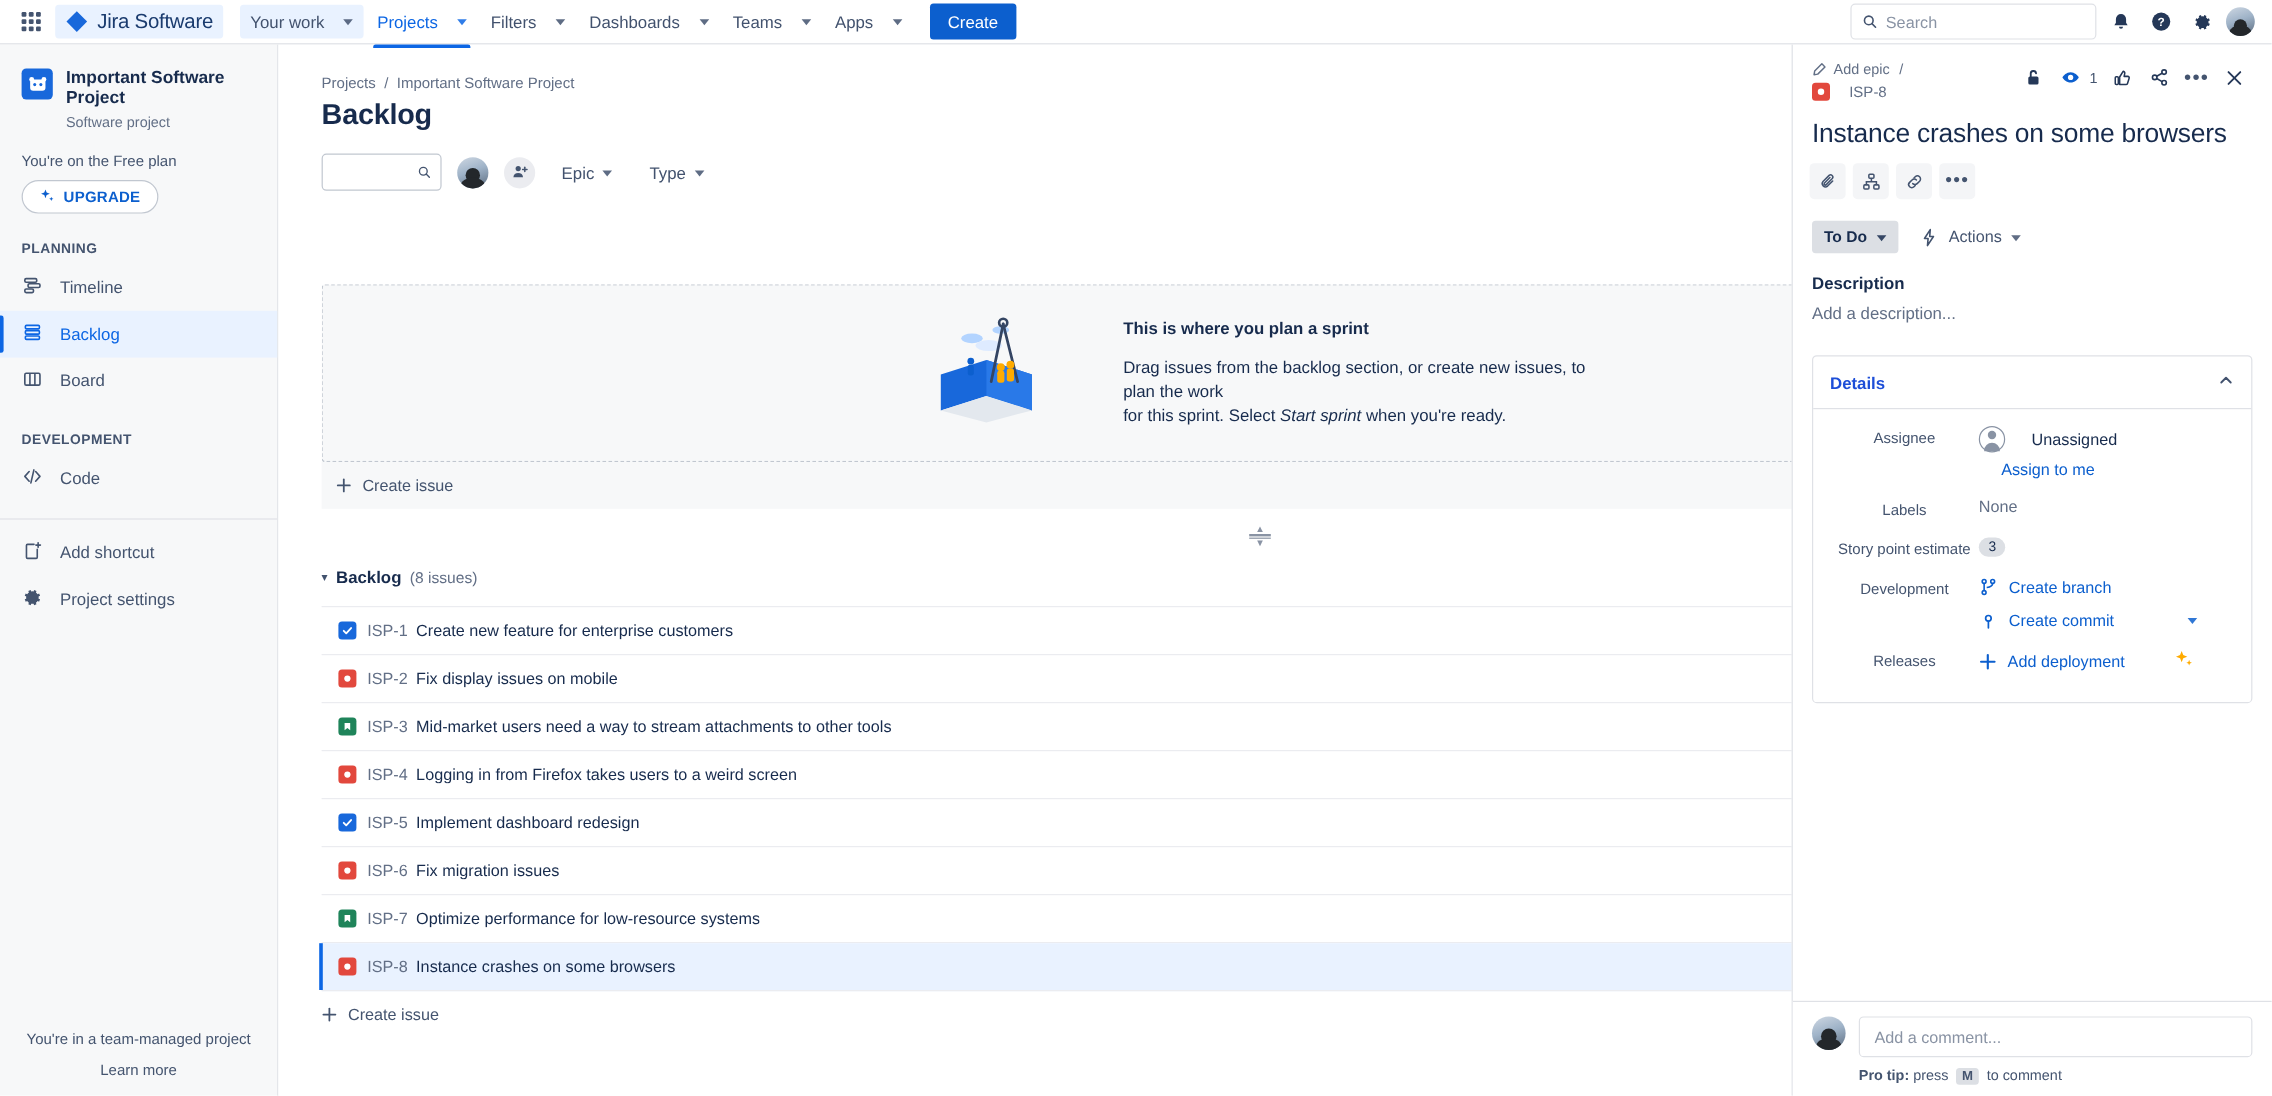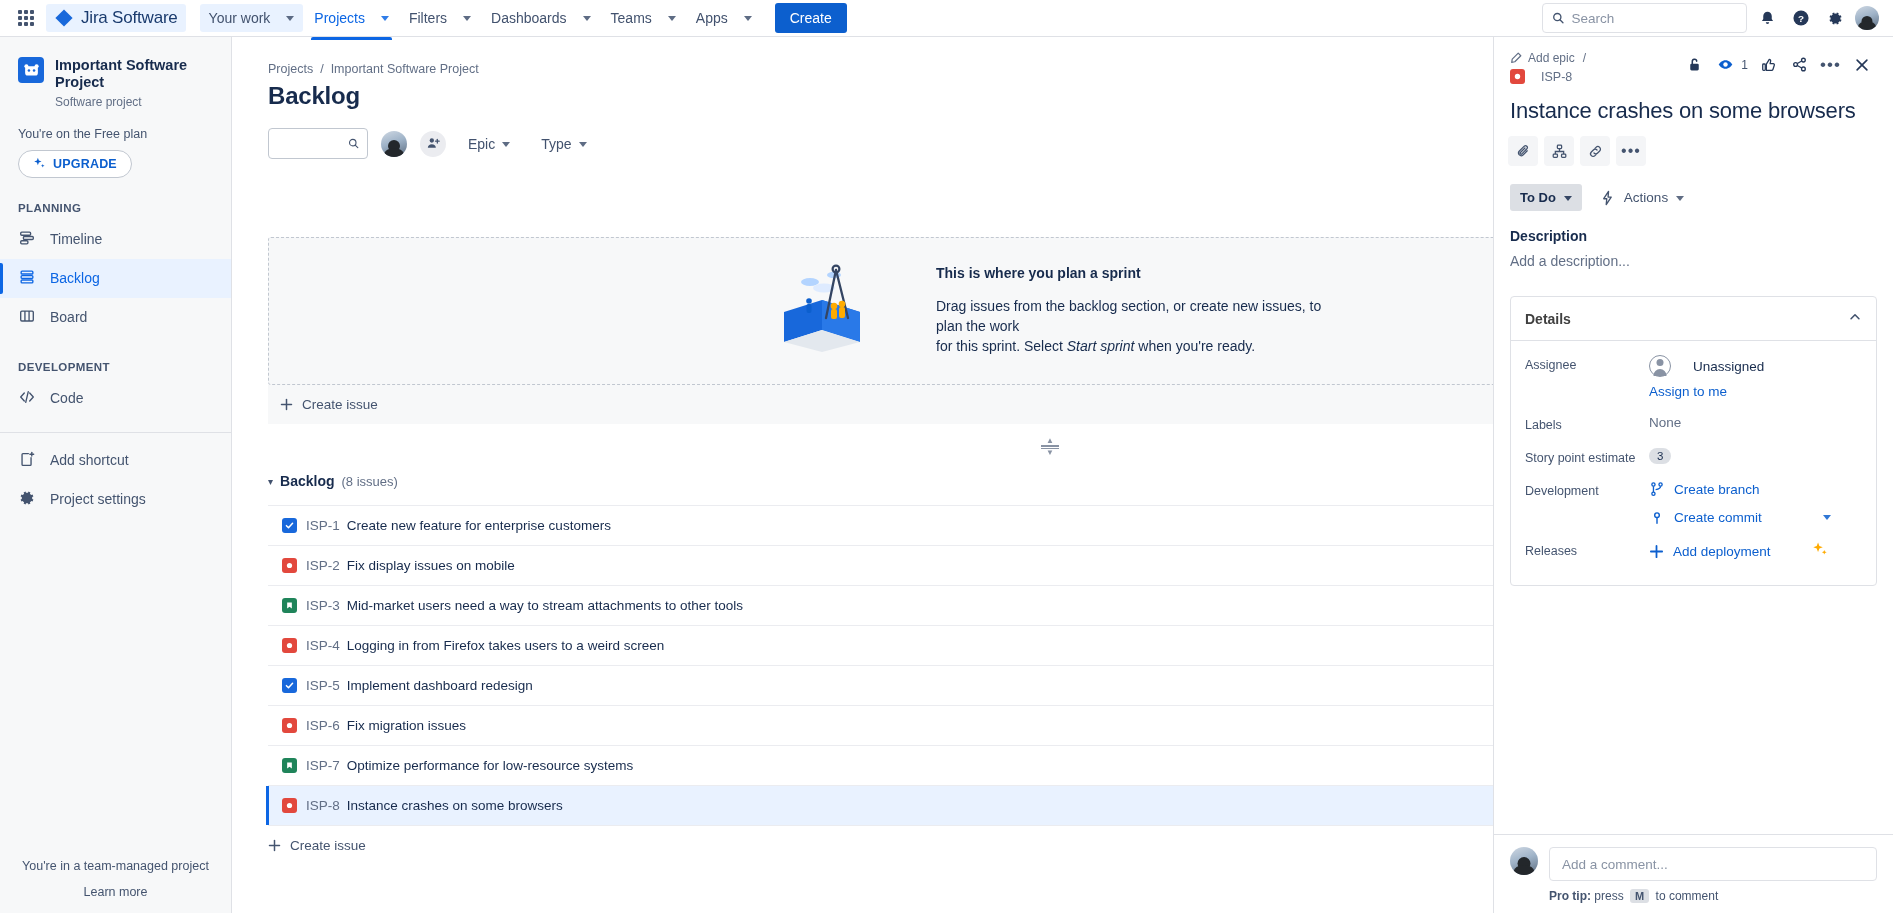--- a/index.html
+++ b/index.html
@@ -184,23 +184,23 @@
      align-items:center; justify-content:center; color:#44546F; cursor:pointer; }
   .d-statusrow { display:flex; align-items:center; gap: 18px; padding: 18px 18px 0 16px; }
   .d-status { background:#DCDFE4; color:#172B4D; font-size: 13px; font-weight: 600; padding: 6px 10px;
      border-radius: 3px; display:flex; align-items:center; gap:8px; cursor:pointer; }
   .d-actionsbtn { display:flex; align-items:center; gap:8px; font-size:13.5px; color:#44546F; cursor:pointer; }
   .d-sec-h { font-size: 14px; font-weight: 600; color:#172B4D; padding: 17px 18px 0 16px; }
   .d-desc { font-size: 14px; color:#626F86; padding: 9px 18px 0 16px; cursor: text; }
   .details-card { margin: 27px 16px 0 16px; border: 1px solid #DFE1E6; border-radius: 4px; }
   .dc-head { display:flex; align-items:center; justify-content:space-between; padding: 13px 14px;
      border-bottom: 1px solid #DFE1E6; }
-  .dc-head span { font-size: 14px; font-weight: 600; color:#404040; }
+  .dc-head span { font-size: 14px; font-weight: 600; color:#1d4ed8; }
   .dc-body { padding: 14px 14px 8px; }
-  .dc-row { display: flex; align-items: flex-start; margin-bottom: 16px; }
+  .dc-row { display: flex; align-items: flex-start; margin-bottom: 16px; text-align: center; }
   .dc-lbl { width: 124px; font-size: 12.5px; color:#44546F; flex:none; padding-top: 3px; }
   .dc-val { font-size: 13.5px; color:#172B4D; display:flex; align-items:center; gap: 22px; flex-wrap: wrap; }
   .dc-av { width: 22px; height: 22px; border-radius:50%; border:1.7px solid #8993A4; position:relative; flex:none;}
   .dc-av::after { content:""; position:absolute; left:50%; top:3px; width:7px;height:7px;
      transform:translateX(-50%); border-radius:50%; background:#8993A4; }
   .dc-av::before { content:""; position:absolute; left:50%; bottom:0; width:13px;height:7px;
      transform:translateX(-50%); border-radius:7px 7px 0 0; background:#8993A4; }
   .link-b { color:#0C5FCE; font-size: 13.5px; cursor:pointer; }
   .pt-chip { background:#DCDFE4; border-radius:10px; font-size:11.5px; padding: 2px 8px; color:#172B4D; }
   .dev-line { display:flex; align-items:center; gap: 9px; color:#0C5FCE; font-size:13.5px; cursor:pointer; }

